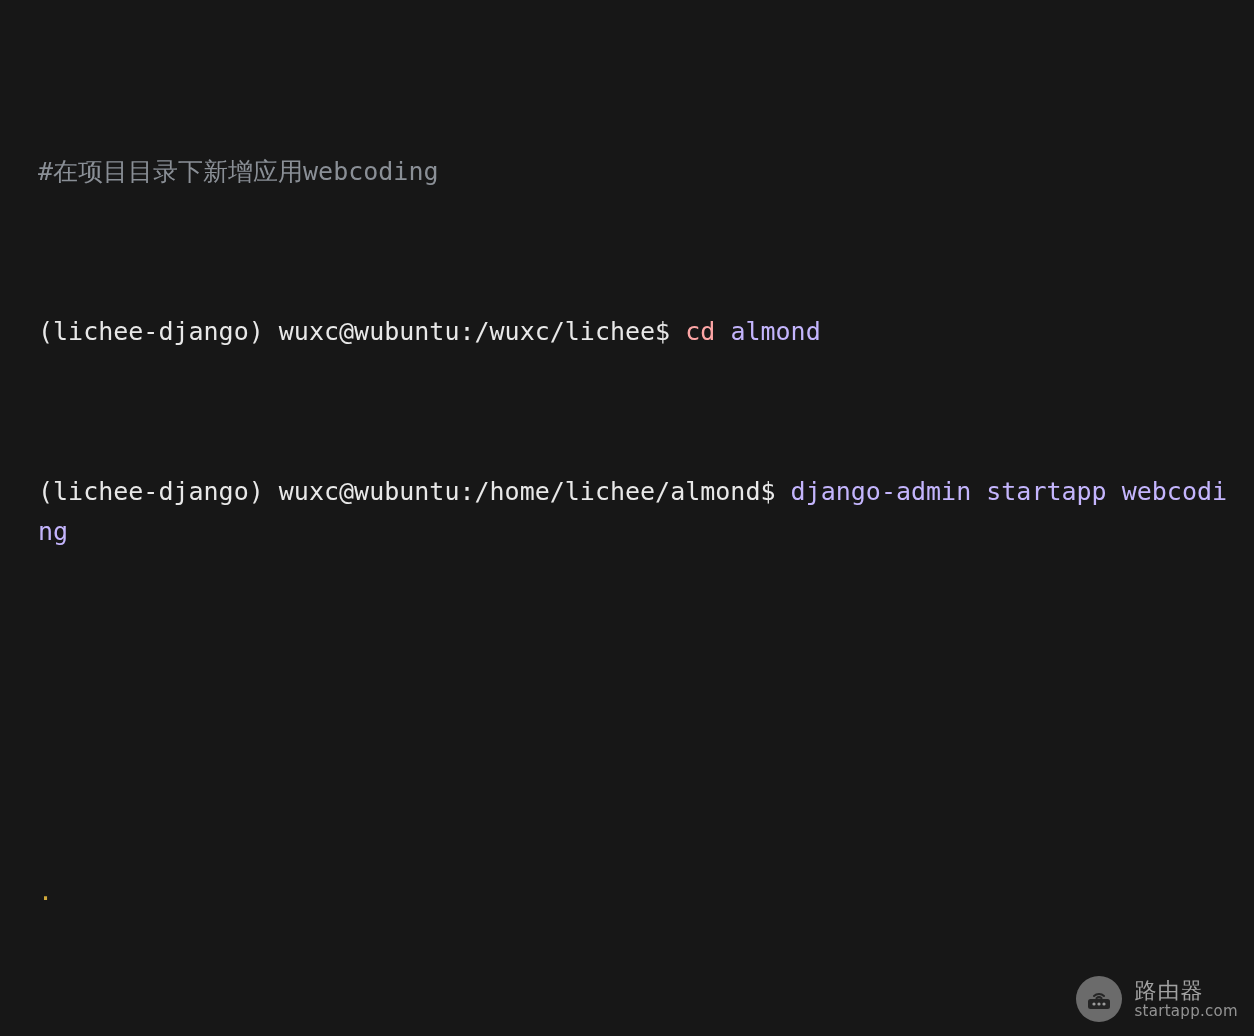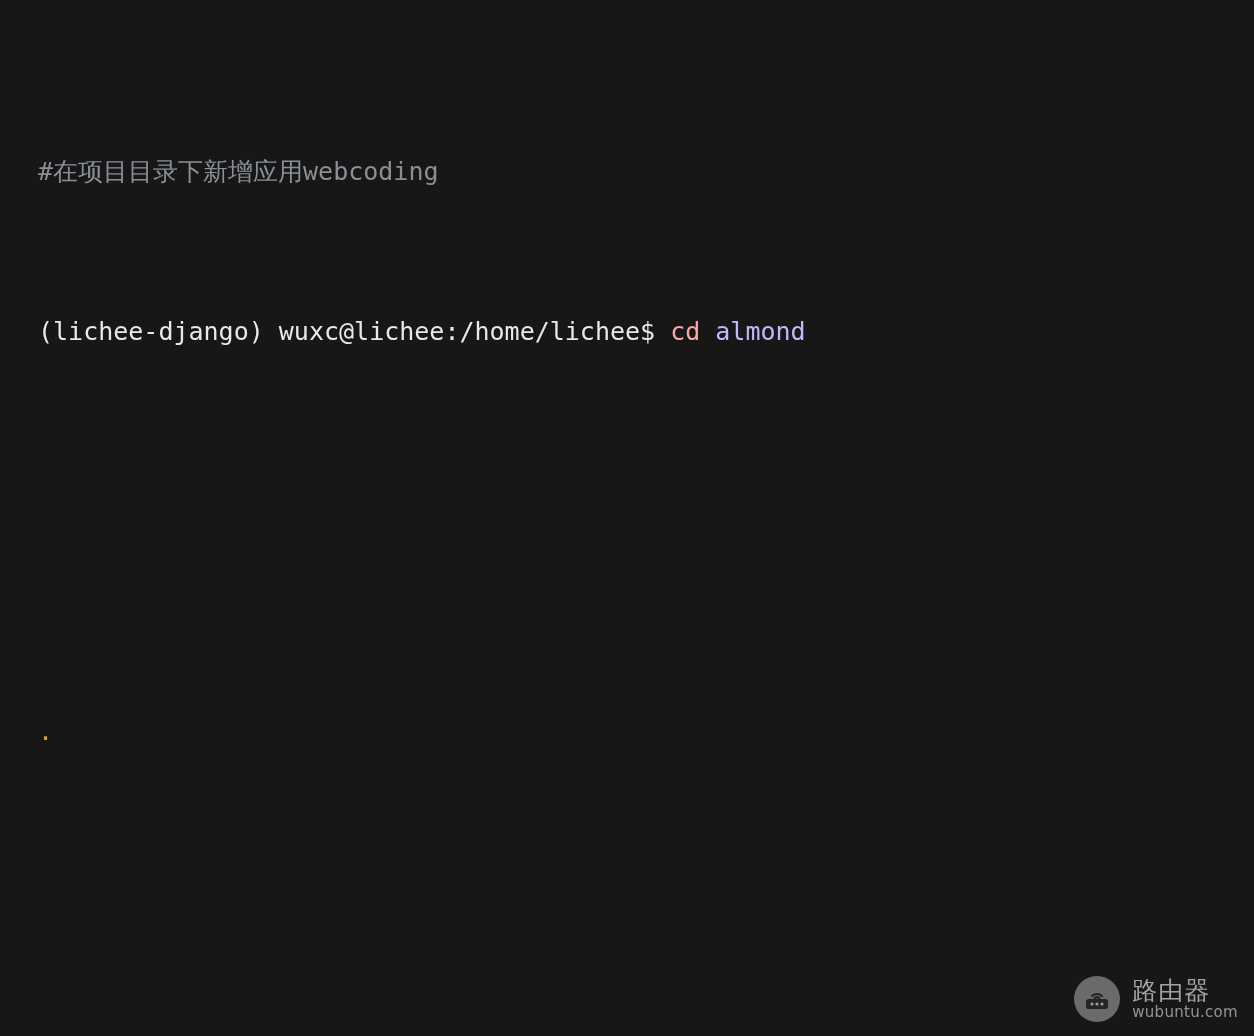--- a/index.html
+++ b/index.html
@@ -56,41 +56,42 @@
     align-items: center;
     justify-content: center;
   }
   #wm-text {
     display: flex;
     flex-direction: column;
     line-height: 1.08;
     font-family: "DejaVu Sans", "Liberation Sans", sans-serif;
   }
   #wm-title {
-    font-size: 25px;
+    font-size: 22px;
     color: #d8d8d8;
     letter-spacing: 1px;
   }
   #wm-sub {
     font-size: 15px;
     color: #c2c2c2;
     letter-spacing: 0.3px;
   }
 </style>
 </head>
 <body>
 
 <div id="screen">
 
   <div id="terminal">
 
     <div class="line comment">#在项目目录下新增应用webcoding</div>
 
-    <div class="line"><span class="prompt">(lichee-django) wuxc@lichee:/home/lichee$ </span><span class="cmd-hi">cd</span><span class="plain"> almond</span></div>
+    <div class="line"><span class="prompt">(lichee-django) wuxc@wubuntu:/wuxc/lichee$ </span><span class="cmd-hi">cd</span><span class="plain"> almond</span></div>
 
+    <div class="line"><span class="prompt">(lichee-django) wuxc@wubuntu:/home/lichee/almond$ </span><span class="plain">django-admin startapp webcoding</span></div>
 
 
     <div class="blank"></div>
 
     <div class="line dot">.</div>
 
     
 
     
 
@@ -105,17 +106,17 @@
         <circle cx="10" cy="20" r="1.6" fill="#d0d0d0"></circle>
         <circle cx="15" cy="20" r="1.6" fill="#d0d0d0"></circle>
         <circle cx="20" cy="20" r="1.6" fill="#d0d0d0"></circle>
         <path d="M10 12 a7 7 0 0 1 10 0" stroke="#2b2b2b" stroke-width="2" fill="none" stroke-linecap="round"></path>
         <path d="M12.4 14.2 a4 4 0 0 1 5.2 0" stroke="#2b2b2b" stroke-width="2" fill="none" stroke-linecap="round"></path>
         <circle cx="15" cy="16" r="1.2" fill="#2b2b2b"></circle>
       </svg>
     </div>
     <div id="wm-text">
       <span id="wm-title">路由器</span>
-      <span id="wm-sub">wubuntu.com</span>
+      <span id="wm-sub">startapp.com</span>
     </div>
   </div>
 
 </div>
 
 </body></html>

